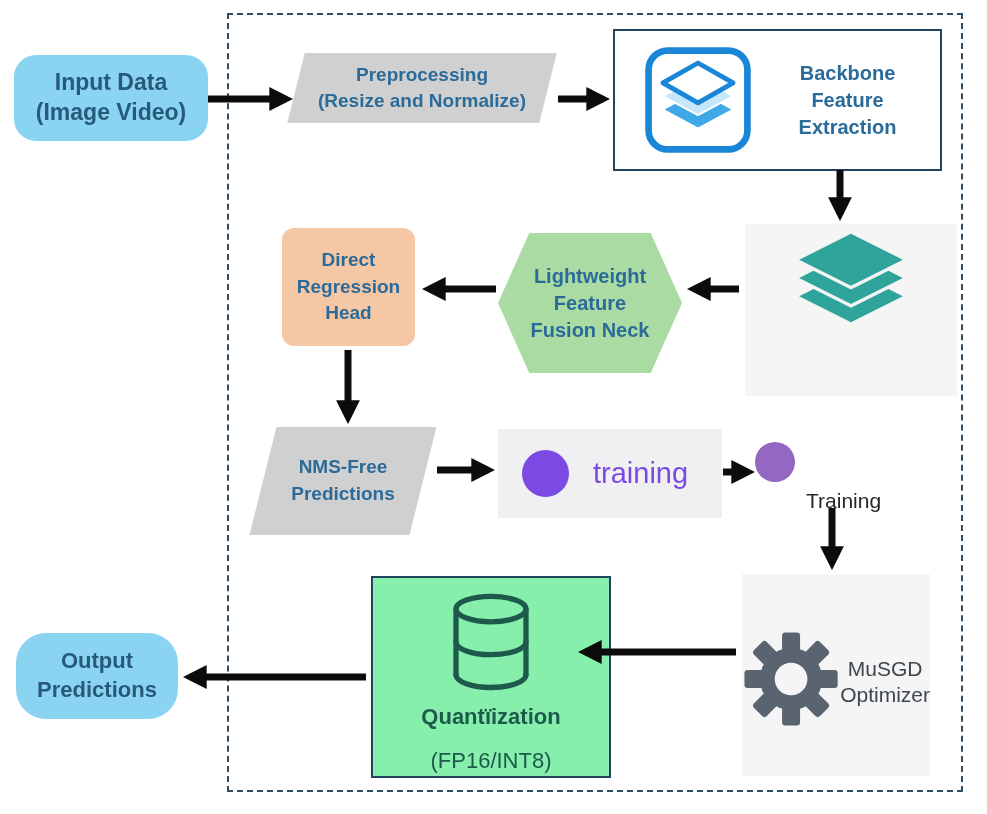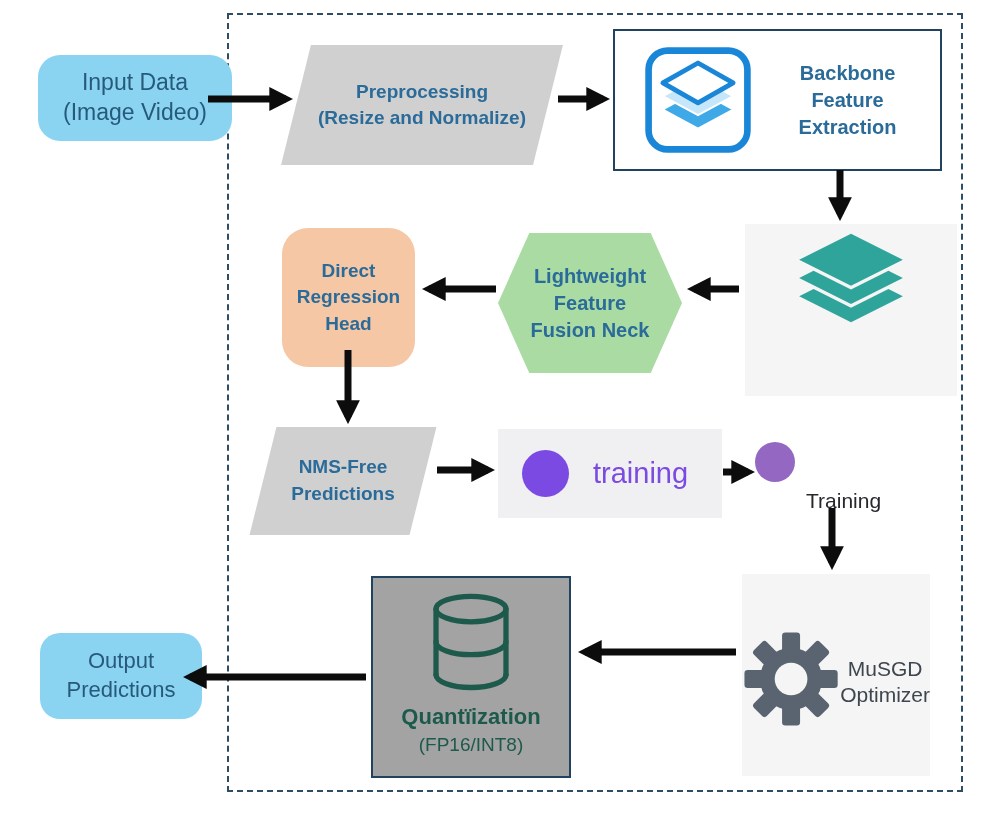--- a/index.html
+++ b/index.html
@@ -10,30 +10,30 @@
   .label{white-space:pre-line;text-align:center;}
 
   
   .frame{position:absolute;left:227px;top:13px;width:732px;height:775px;
     border:2px dashed var(--dashed-border);}
 
   
   .node{position:absolute;display:flex;align-items:center;justify-content:center;}
 
   
-  .capsule{background:var(--cyan);color:var(--cyan-text);font-weight:400;margin-left:24px;}
+  .capsule{background:var(--cyan);color:var(--cyan-text);font-weight:700;}
   .input-box{left:14px;top:55px;width:194px;height:86px;border-radius:22px;font-size:23px;line-height:1.3;}
-  .output-box{left:16px;top:633px;width:162px;height:86px;border-radius:20px;font-size:22px;line-height:1.3;}
+  .output-box{left:16px;top:633px;width:162px;height:86px;border-radius:30px;font-size:22px;line-height:1.3;}
 
   
   .para{position:absolute;}
   .para .skew-bg{position:absolute;inset:0;background:var(--gray-shape);transform:skewX(-14deg);}
   .para .label{position:absolute;inset:0;display:flex;align-items:center;justify-content:center;
     font-weight:700;color:var(--blue-text);}
-  .pre-para{left:296px;top:45px;width:252px;height:120px;}
+  .pre-para{left:296px;top:53px;width:252px;height:70px;}
   .pre-para .label{font-size:19px;line-height:1.35;}
   .nms-para{left:263px;top:427px;width:160px;height:108px;}
   .nms-para .label{font-size:19px;line-height:1.4;}
 
   
   .backbone-box{left:613px;top:29px;width:325px;height:138px;background:#ffffff;
     border:2px solid var(--navy-border);justify-content:space-between;}
   .backbone-box .icon-wrap{margin-left:26px;width:114px;height:114px;flex:0 0 auto;}
   .backbone-box .label{flex:1;font-weight:700;font-size:20px;line-height:1.35;color:var(--blue-text);}
 
@@ -41,21 +41,21 @@
   .msf-card{left:745px;top:224px;width:212px;height:172px;background:var(--card-gray);
     flex-direction:column;justify-content:flex-start;padding-top:6px;box-sizing:border-box;}
   .msf-card .label{font-size:21px;line-height:1.25;color:#3c4043;margin-top:6px;}
 
   
   .hexagon{left:498px;top:233px;width:184px;height:140px;background:var(--green-shape);
     clip-path:polygon(17% 0,83% 0,100% 50%,83% 100%,17% 100%,0 50%);}
   .hexagon .label{font-weight:700;font-size:20px;line-height:1.35;color:var(--blue-text);}
 
   
-  .head-box{left:282px;top:228px;width:133px;height:139px;border-radius:26px;background:var(--peach-shape);}
+  .head-box{left:282px;top:228px;width:133px;height:118px;border-radius:12px;background:var(--peach-shape);}
   .head-box .label{font-weight:700;font-size:19px;line-height:1.4;color:var(--blue-text);}
 
   
   .training-card{left:498px;top:429px;width:224px;height:89px;background:#f0eff2;
     justify-content:flex-start;}
   .training-circle{width:47px;height:47px;border-radius:50%;background:var(--purple);
     margin-left:24px;flex:0 0 auto;}
   .training-card .label{font-size:29px;color:var(--purple);margin-left:24px;}
 
   
@@ -65,26 +65,26 @@
     color:#17191c;white-space:pre-line;text-align:left;}
   .stal-sub{position:absolute;left:806px;top:489px;font-size:21px;color:#26282c;text-align:left;}
 
   
   .musgd-card{left:742px;top:574px;width:188px;height:202px;background:var(--card-gray);
     flex-direction:row;justify-content:flex-start;padding-top:8px;box-sizing:border-box;}
   .musgd-card .icon-wrap{width:124px;height:124px;}
   .musgd-card .label{font-size:21px;line-height:1.25;color:#3e464e;margin-top:6px;}
 
   
-  .quant-box{left:371px;top:576px;width:200px;height:202px;background:#a3a3a3;
+  .quant-box{left:371px;top:576px;width:240px;height:202px;background:#86efac;
     border:2px solid var(--navy-border);flex-direction:column;justify-content:flex-start;
     padding-top:12px;box-sizing:border-box;}
   .quant-box .icon-wrap{width:106px;height:106px;}
   .quant-title{font-weight:700;font-size:22px;color:var(--dark-green);margin-top:8px;}
-  .quant-sub{font-size:19px;color:var(--dark-green);margin-top:4px;}
+  .quant-sub{font-size:22px;color:var(--dark-green);margin-top:18px;}
 
   .icon-wrap{display:flex;align-items:center;justify-content:center;}
   .icon-wrap svg{width:100%;height:100%;}
 
   
   .arrows{position:absolute;left:0;top:0;width:987px;height:814px;pointer-events:none;z-index:8;}
 </style>
 </head>
 <body>
 

